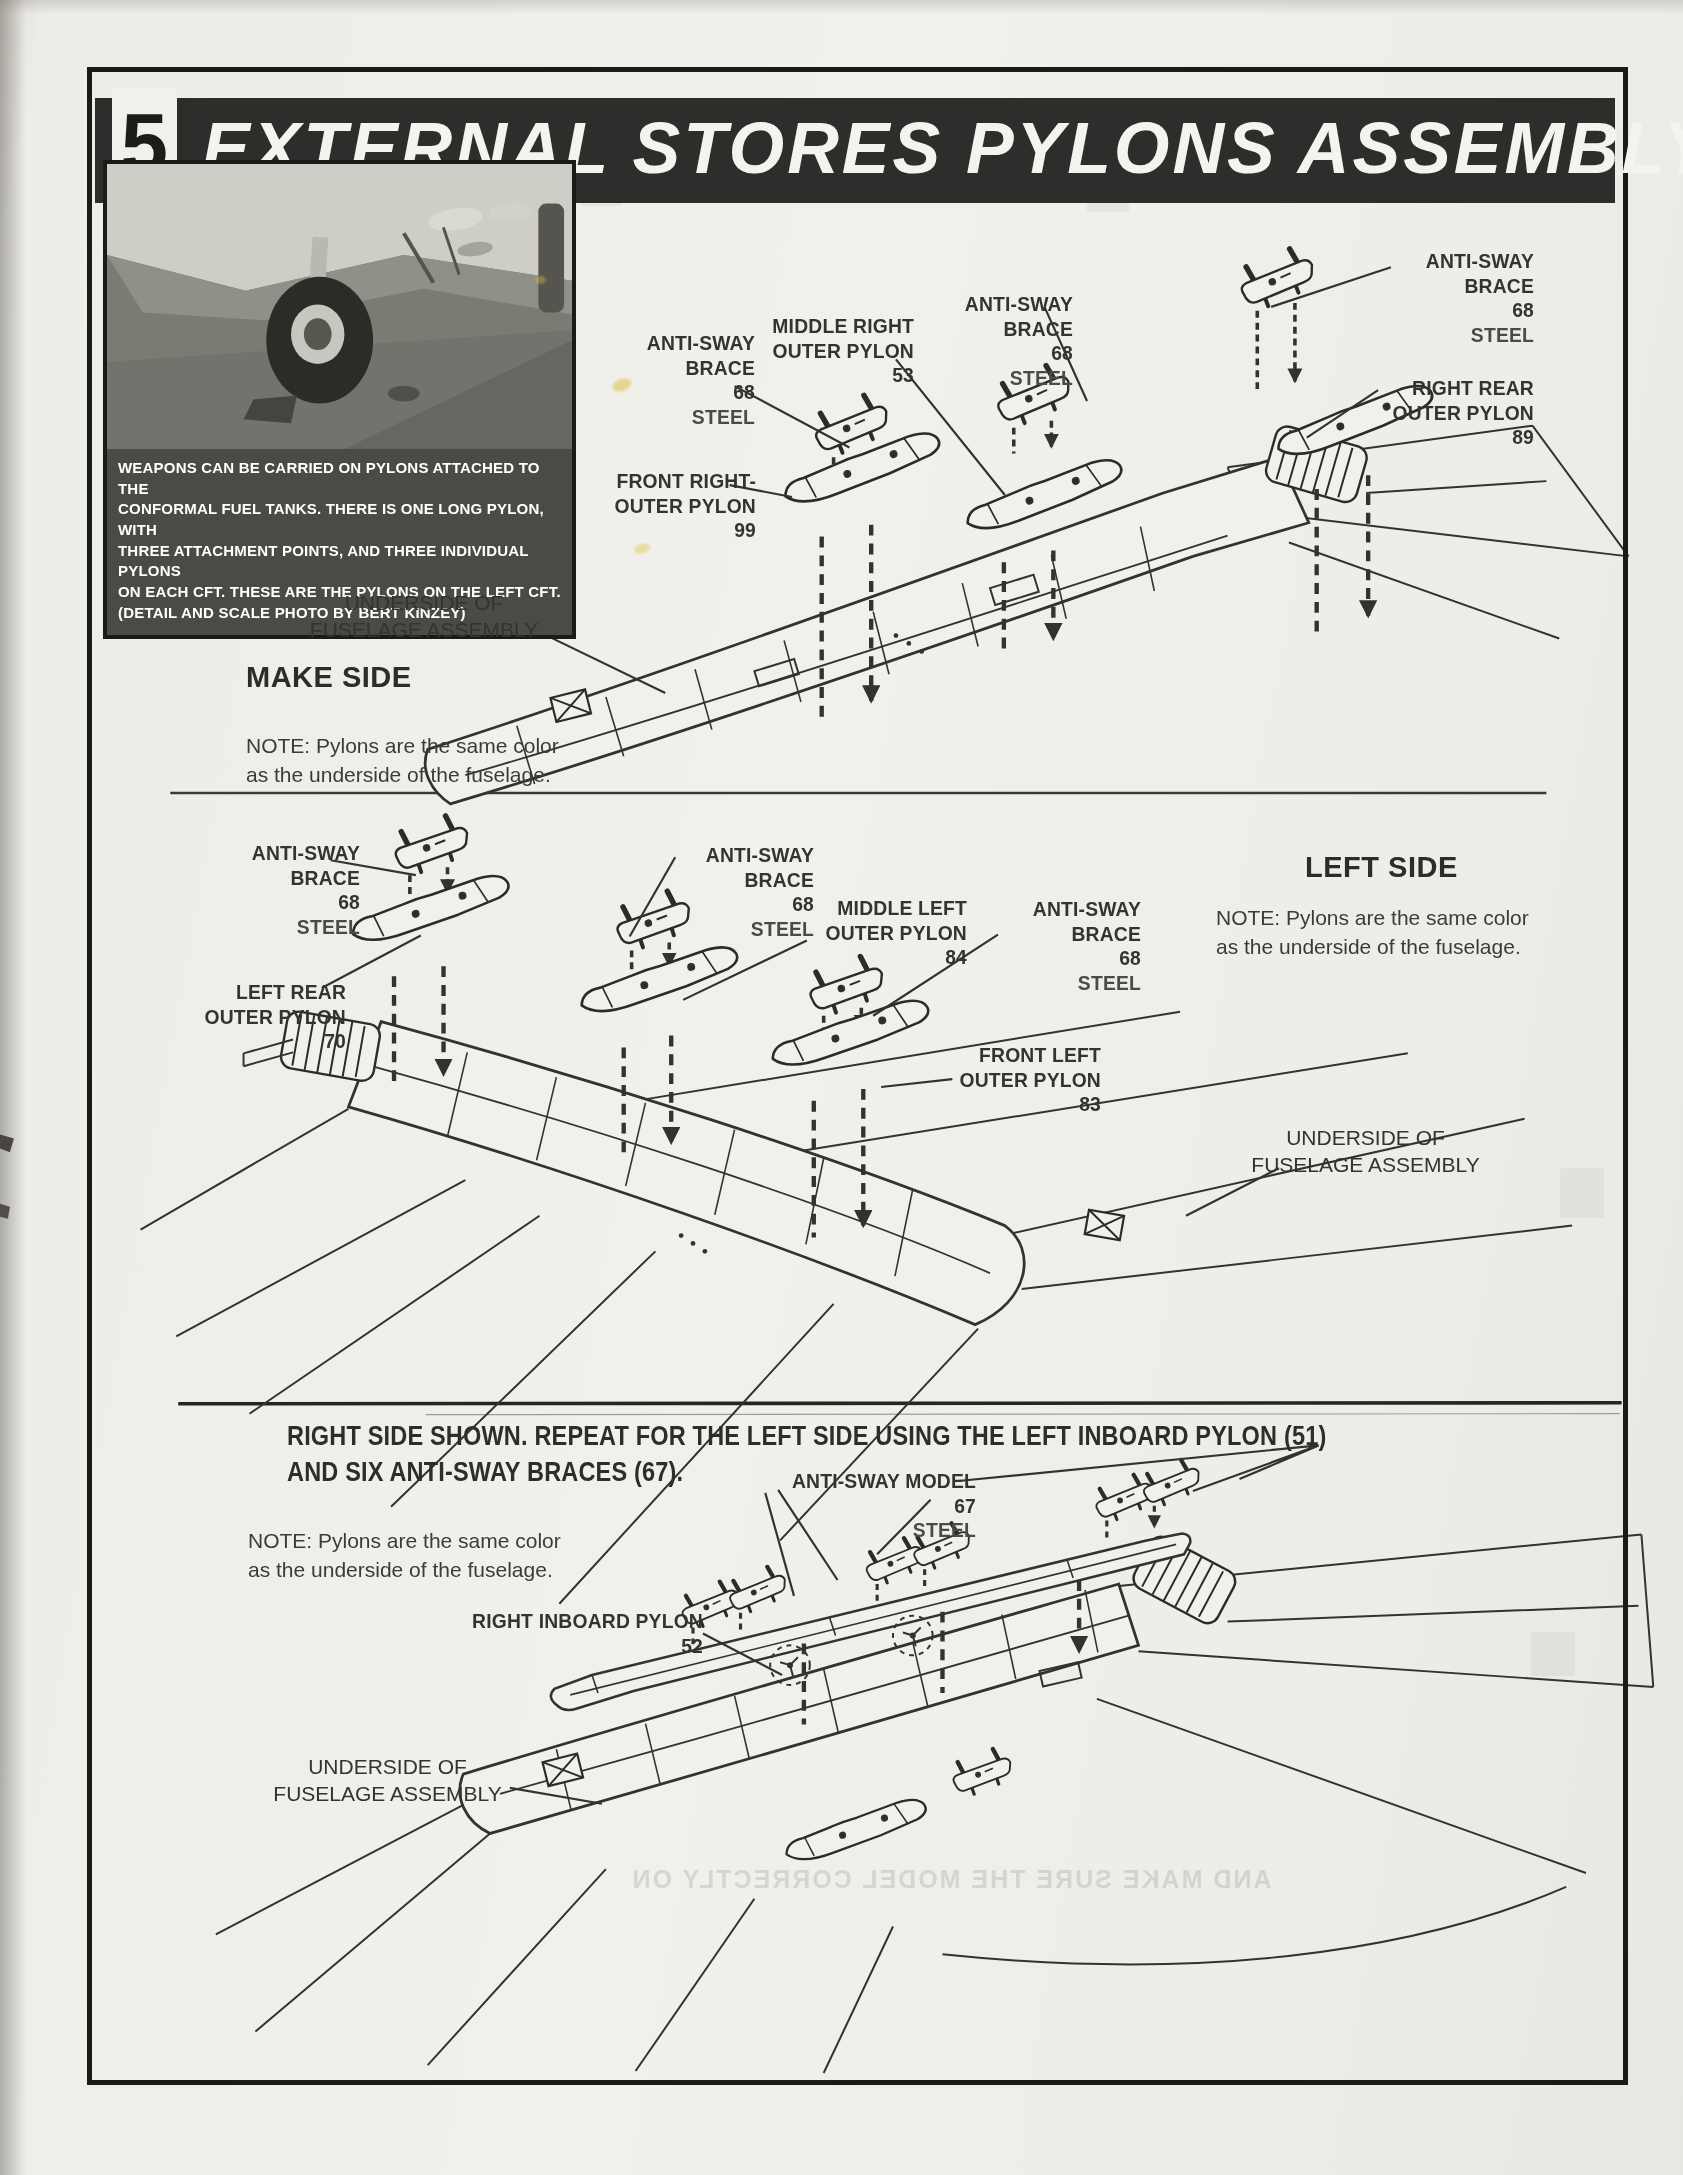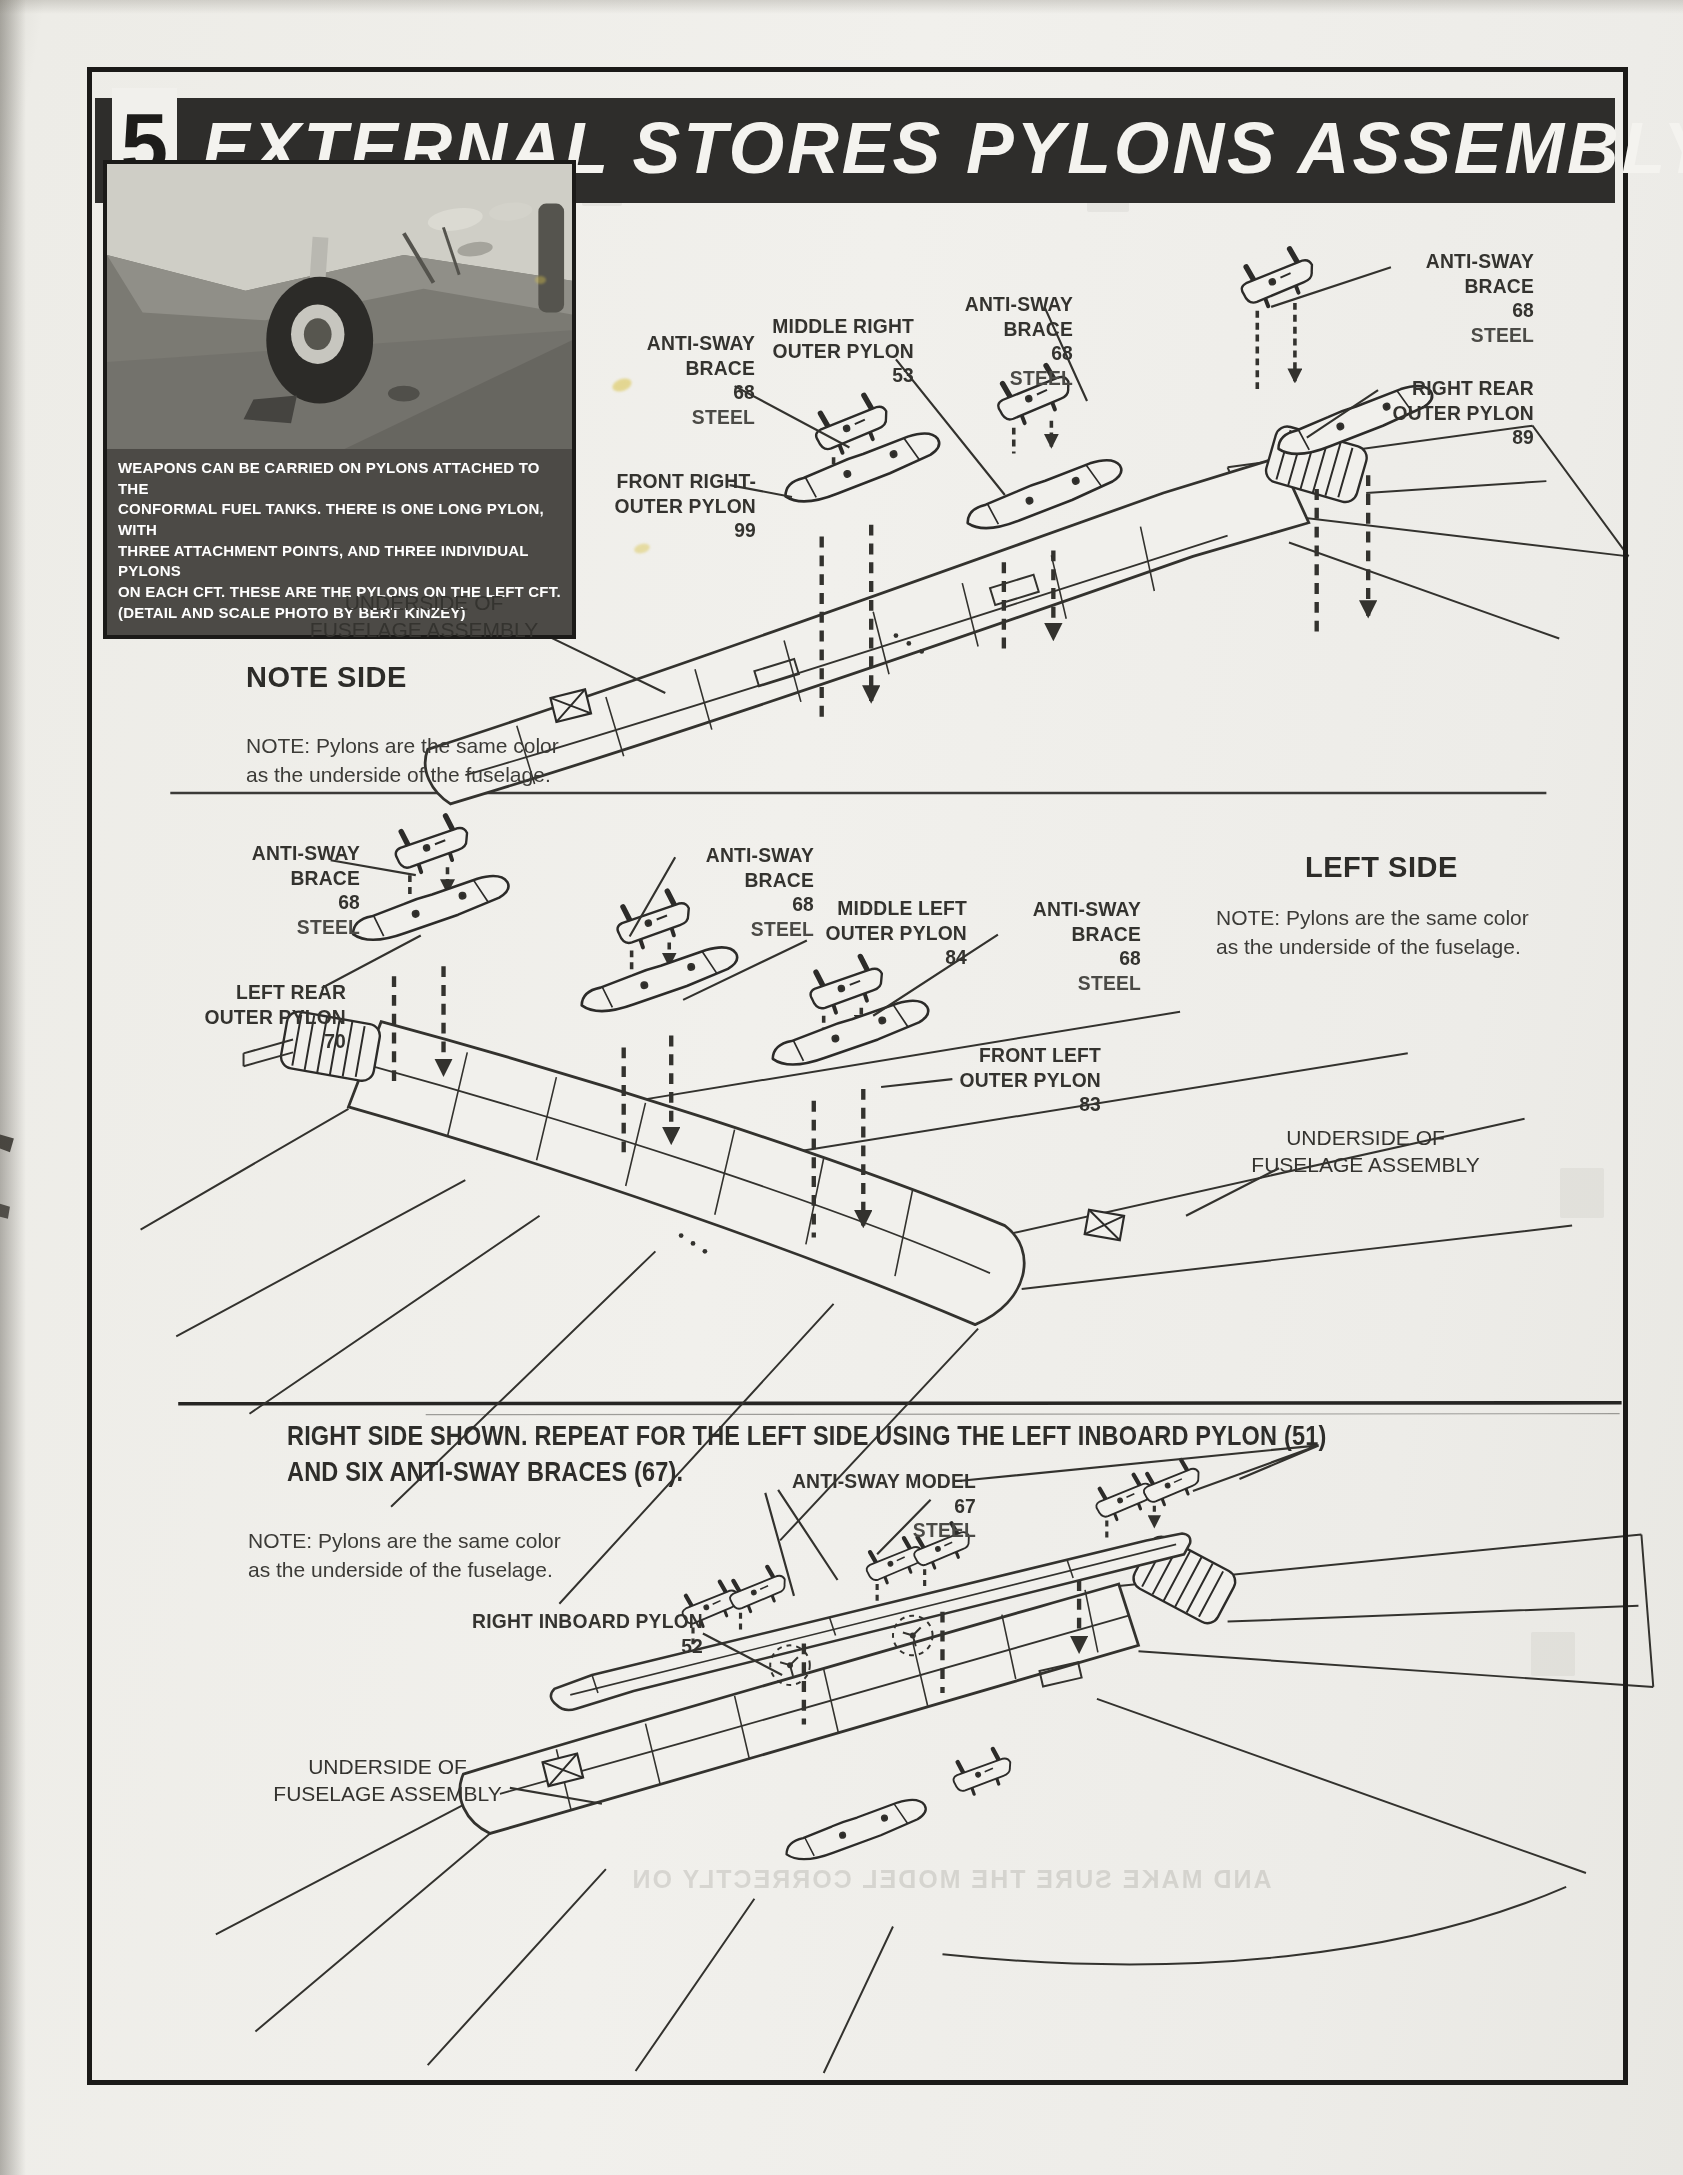--- a/index.html
+++ b/index.html
@@ -260,21 +260,21 @@
 OUTER PYLON</div>
     <div class="pl-n">89</div>
   </div>
   <div class="plabel" style="left:586px;top:470px;width:170px">
     <div class="pl-n">FRONT RIGHT-
 OUTER PYLON</div>
     <div class="pl-n">99</div>
   </div>
   <div class="underside" style="left:309px;top:589px;width:230px">UNDERSIDE OF
 FUSELAGE ASSEMBLY</div>
-  <div class="sidehead" style="left:246px;top:661px">NOTE SIDE</div>
+  <div class="sidehead" style="left:246px;top:661px">MAKE SIDE</div>
   <div class="note" style="left:246px;top:731px;width:337px">NOTE:  Pylons are the same color
 as the underside of the fuselage.</div>
 
   <div class="plabel" style="left:190px;top:842px;width:170px">
     <div class="pl-n">ANTI-SWAY
 BRACE</div>
     <div class="pl-n">68</div>
     <div class="pl-m">STEEL</div>
   </div>
   <div class="plabel" style="left:176px;top:981px;width:170px">

